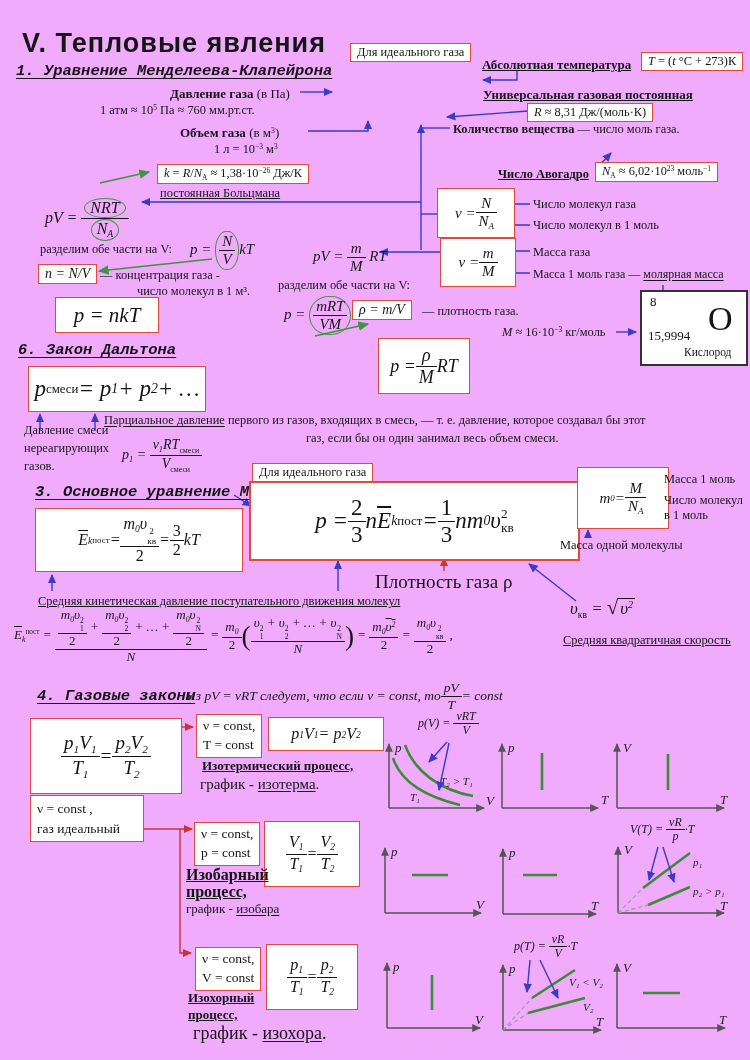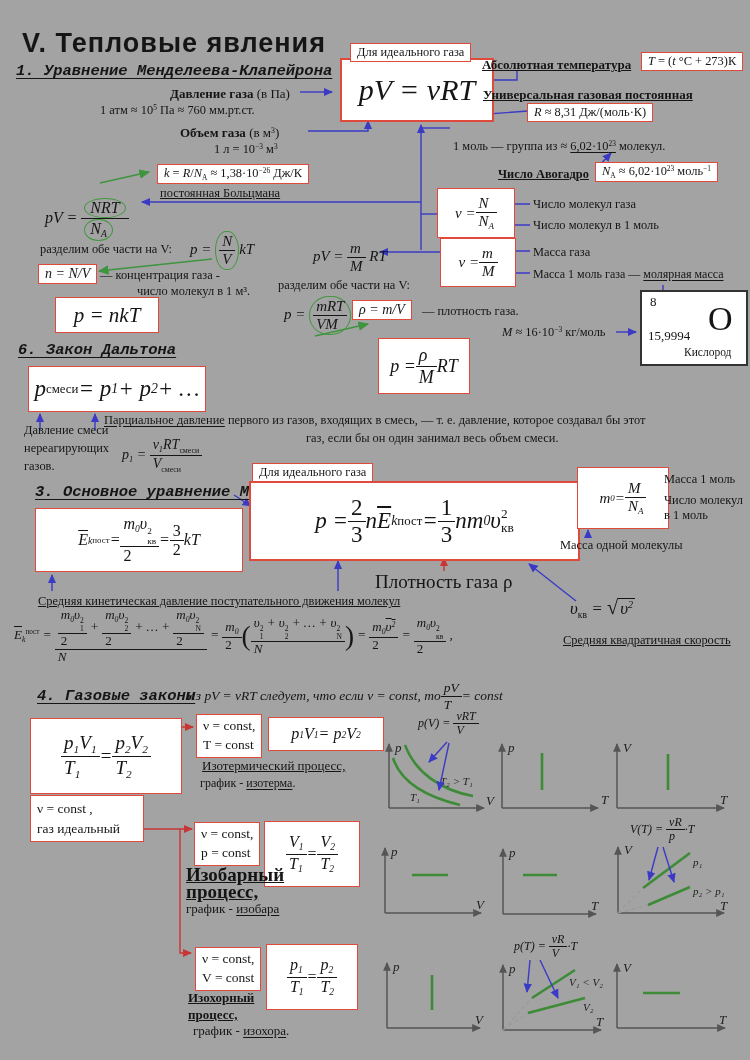--- a/index.html
+++ b/index.html
@@ -1,27 +1,27 @@
 <!DOCTYPE html>
 <html><head>
 <meta charset="utf-8">
 <style>
   html,body{margin:0;padding:0;background:#fff}
-  .page{position:relative;width:750px;height:1060px;background:#a3a3a3;overflow:hidden;
+  .page{position:relative;width:750px;height:1060px;background:#f0abfc;overflow:hidden;
         font-family:"Liberation Serif",serif;color:#151515}
   .ab{position:absolute}
   .rb{border:1.6px solid #e04a3c;background:#fff;padding:1px 6px;white-space:nowrap}
   .f{font-family:"Liberation Serif",serif;font-style:italic;white-space:nowrap}
   .up{font-style:normal}
   sub,sup{font-size:60%}
   sub{vertical-align:-0.35em} sup{vertical-align:0.55em}
   u{text-underline-offset:2px}
   .bu{font-weight:bold;text-underline-offset:2px}
   .lb{font-size:12.4px;white-space:nowrap}
-  .fr{display:inline-block;text-align:left;vertical-align:middle}
+  .fr{display:inline-block;text-align:center;vertical-align:middle}
   .fr>.nu{display:block;border-bottom:1.2px solid #151515;padding:0 3px;line-height:1.12}
   .fr>.de{display:block;padding:0 3px;line-height:1.12}
   .ss{display:inline-flex;flex-direction:column;font-size:58%;line-height:1.08;
       vertical-align:-0.5em;font-style:normal}
   .ssb{font-size:56%;font-style:normal;vertical-align:-0.45em}
   .ssp{font-size:56%;font-style:normal;vertical-align:0.65em}
   .ovl{text-decoration:overline}
   .gc{display:inline-block;border:1.4px solid #43973f;border-radius:50%;padding:0 5px}
   .gc2{display:inline-block;border:1.4px solid #43973f;border-radius:46%/50%;padding:1px 3px}
   .bp{font-size:210%;font-style:normal;vertical-align:middle;font-weight:400}
@@ -92,31 +92,30 @@
     <path class="pr" d="M137,829 H192" marker-end="url(#mR)"></path>
     <path class="pr" d="M180,829 V953 H191" marker-end="url(#mR)"></path>
     <path class="pg" d="M100,183 L149,172" marker-end="url(#mG)"></path>
     <path class="pg" d="M212,259 L99,271" marker-end="url(#mG)"></path>
     <path class="pg" d="M315,336 L368,324" marker-end="url(#mG)"></path>
   </svg>
 
   <div class="ab ttl" style="left:22px;top:28px">V. Тепловые явления</div>
   <div class="ab sh" style="left:16px;top:62px">1. Уравнение Менделеева-Клапейрона</div>
 
-  <div class="ab rb bx f" style="left:340px;top:58px;width:138px;height:58px;font-size:30px;border-width:2px">pV = νRT</div>
   <div class="ab rb" style="left:350px;top:43px;font-size:12.4px">Для идеального газа</div>
   <div class="ab lb" style="left:482px;top:57px;font-size:13px;font-weight:bold;text-decoration:underline">Абсолютная температура</div>
   <div class="ab rb lb" style="left:641px;top:52px"><i>T</i> = (<i>t</i> °C + 273)К</div>
   <div class="ab lb" style="left:170px;top:86px;font-size:13px"><span class="bu">Давление газа</span> (в Па)</div>
   <div class="ab lb" style="left:100px;top:103px">1 атм ≈ 10<sup>5</sup> Па ≈ 760 мм.рт.ст.</div>
   <div class="ab lb" style="left:483px;top:87px;font-size:13px;font-weight:bold;text-decoration:underline">Универсальная газовая постоянная</div>
   <div class="ab rb lb" style="left:527px;top:103px"><i>R</i> ≈ 8,31 Дж/(моль·К)</div>
   <div class="ab lb" style="left:180px;top:125px;font-size:13px"><span class="bu">Объем газа</span> (в м<sup>3</sup>)</div>
   <div class="ab lb" style="left:214px;top:142px">1 л = 10<sup>−3</sup> м<sup>3</sup></div>
-  <div class="ab lb" style="left:453px;top:139px">1 моль — группа из ≈ <u>6,02·10<sup>23</sup></u> молекул.</div>
+  <div class="ab lb" style="left:453px;top:122px"><span class="bu">Количество вещества</span> — число моль газа.</div>
   <div class="ab lb" style="left:498px;top:167px;font-weight:bold;text-decoration:underline">Число Авогадро</div>
   <div class="ab rb lb" style="left:595px;top:162px"><i>N</i><sub>A</sub> ≈ 6,02·10<sup>23</sup> моль<sup>−1</sup></div>
   <div class="ab rb lb" style="left:157px;top:164px"><i>k</i> = <i>R</i>/<i>N</i><sub>A</sub> ≈ 1,38·10<sup>−26</sup> Дж/К</div>
   <div class="ab lb" style="left:160px;top:186px;text-decoration:underline">постоянная Больцмана</div>
   <div class="ab f" style="left:45px;top:198px;font-size:16px">pV = <span class="fr"><span class="nu"><span class="gc">NRT</span></span><span class="de"><span class="gc">N<sub>A</sub></span></span></span></div>
   <div class="ab rb bx f" style="left:437px;top:188px;width:64px;height:46px;font-size:15px">ν = <span class="fr">
         <span class="nu">N</span>
         <span class="de">N<sub>A</sub></span>
       </span></div>
   <div class="ab lb" style="left:533px;top:197px">Число молекул газа</div>
@@ -222,44 +221,44 @@
         <span class="nu">p<sub>1</sub>V<sub>1</sub></span>
         <span class="de">T<sub>1</sub></span>
       </span> = <span class="fr">
         <span class="nu">p<sub>2</sub>V<sub>2</sub></span>
         <span class="de">T<sub>2</sub></span>
       </span></div>
   <div class="ab rb" style="left:30px;top:795px;width:100px;font-size:13.5px;line-height:1.45;padding:3px 6px">ν = const ,<br>газ идеальный</div>
 
   <div class="ab rb" style="left:196px;top:714px;font-size:13.5px;line-height:1.4;padding:2px 6px">ν = const,<br>T = const</div>
   <div class="ab rb bx f" style="left:268px;top:717px;width:102px;height:30px;font-size:16px">p<sub>1</sub>V<sub>1</sub> = p<sub>2</sub>V<sub>2</sub></div>
-  <div class="ab lb" style="left:202px;top:758px;font-size:13px;font-weight:normal;text-decoration:underline">Изотермический процесс,</div>
-  <div class="ab lb" style="left:200px;top:776px;font-size:12px">график - <u>изотерма</u>.</div>
+  <div class="ab lb" style="left:202px;top:758px;font-size:13px;font-weight:bold;text-decoration:underline">Изотермический процесс,</div>
+  <div class="ab lb" style="left:200px;top:776px;font-size:15px">график - <u>изотерма</u>.</div>
 
   <div class="ab rb" style="left:194px;top:822px;font-size:13.5px;line-height:1.4;padding:2px 6px">ν = const,<br>p = const</div>
   <div class="ab rb bx f" style="left:264px;top:821px;width:82px;height:62px;font-size:16px"><span class="fr">
         <span class="nu">V<sub>1</sub></span>
         <span class="de">T<sub>1</sub></span>
       </span> = <span class="fr">
         <span class="nu">V<sub>2</sub></span>
         <span class="de">T<sub>2</sub></span>
       </span></div>
-  <div class="ab lb" style="left:186px;top:866px;width:84px;white-space:normal;font-size:19px;font-weight:bold;text-decoration:underline;line-height:17px">Изобарный процесс,</div>
+  <div class="ab lb" style="left:186px;top:866px;width:84px;white-space:normal;font-size:16px;font-weight:bold;text-decoration:underline;line-height:17px">Изобарный процесс,</div>
   <div class="ab lb" style="left:186px;top:901px;font-size:13px">график - <u>изобара</u></div>
 
   <div class="ab rb" style="left:195px;top:947px;font-size:13.5px;line-height:1.4;padding:2px 6px">ν = const,<br>V = const</div>
   <div class="ab rb bx f" style="left:266px;top:944px;width:78px;height:62px;font-size:16px"><span class="fr">
         <span class="nu">p<sub>1</sub></span>
         <span class="de">T<sub>1</sub></span>
       </span> = <span class="fr">
         <span class="nu">p<sub>2</sub></span>
         <span class="de">T<sub>2</sub></span>
       </span></div>
   <div class="ab lb" style="left:188px;top:989px;width:84px;white-space:normal;font-size:13px;font-weight:bold;text-decoration:underline;line-height:17px">Изохорный процесс,</div>
-  <div class="ab lb" style="left:193px;top:1023px;font-size:13px">график - <u>изохора</u>.</div>
+  <div class="ab lb" style="left:193px;top:1023px;font-size:18px">график - <u>изохора</u>.</div>
 
   <svg class="ab" style="left:376px;top:708px" width="122" height="104">
     <path class="ax" d="M13,100 V36" marker-end="url(#mA)"></path>
       <path class="ax" d="M13,100 H108" marker-end="url(#mA)"></path>
     <text class="gt" x="19" y="44">p</text>
     <text class="gt" x="110" y="97">V</text>
     <path class="gl" d="M29,37 C39,64 64,82 97,88"></path>
       <path class="gl" d="M17,50 C24,72 47,88 84,97"></path>
     <text class="gt2" x="64" y="77">T₂ &gt; T₁</text>
     <text class="gt2" x="34" y="93">T₁</text>

